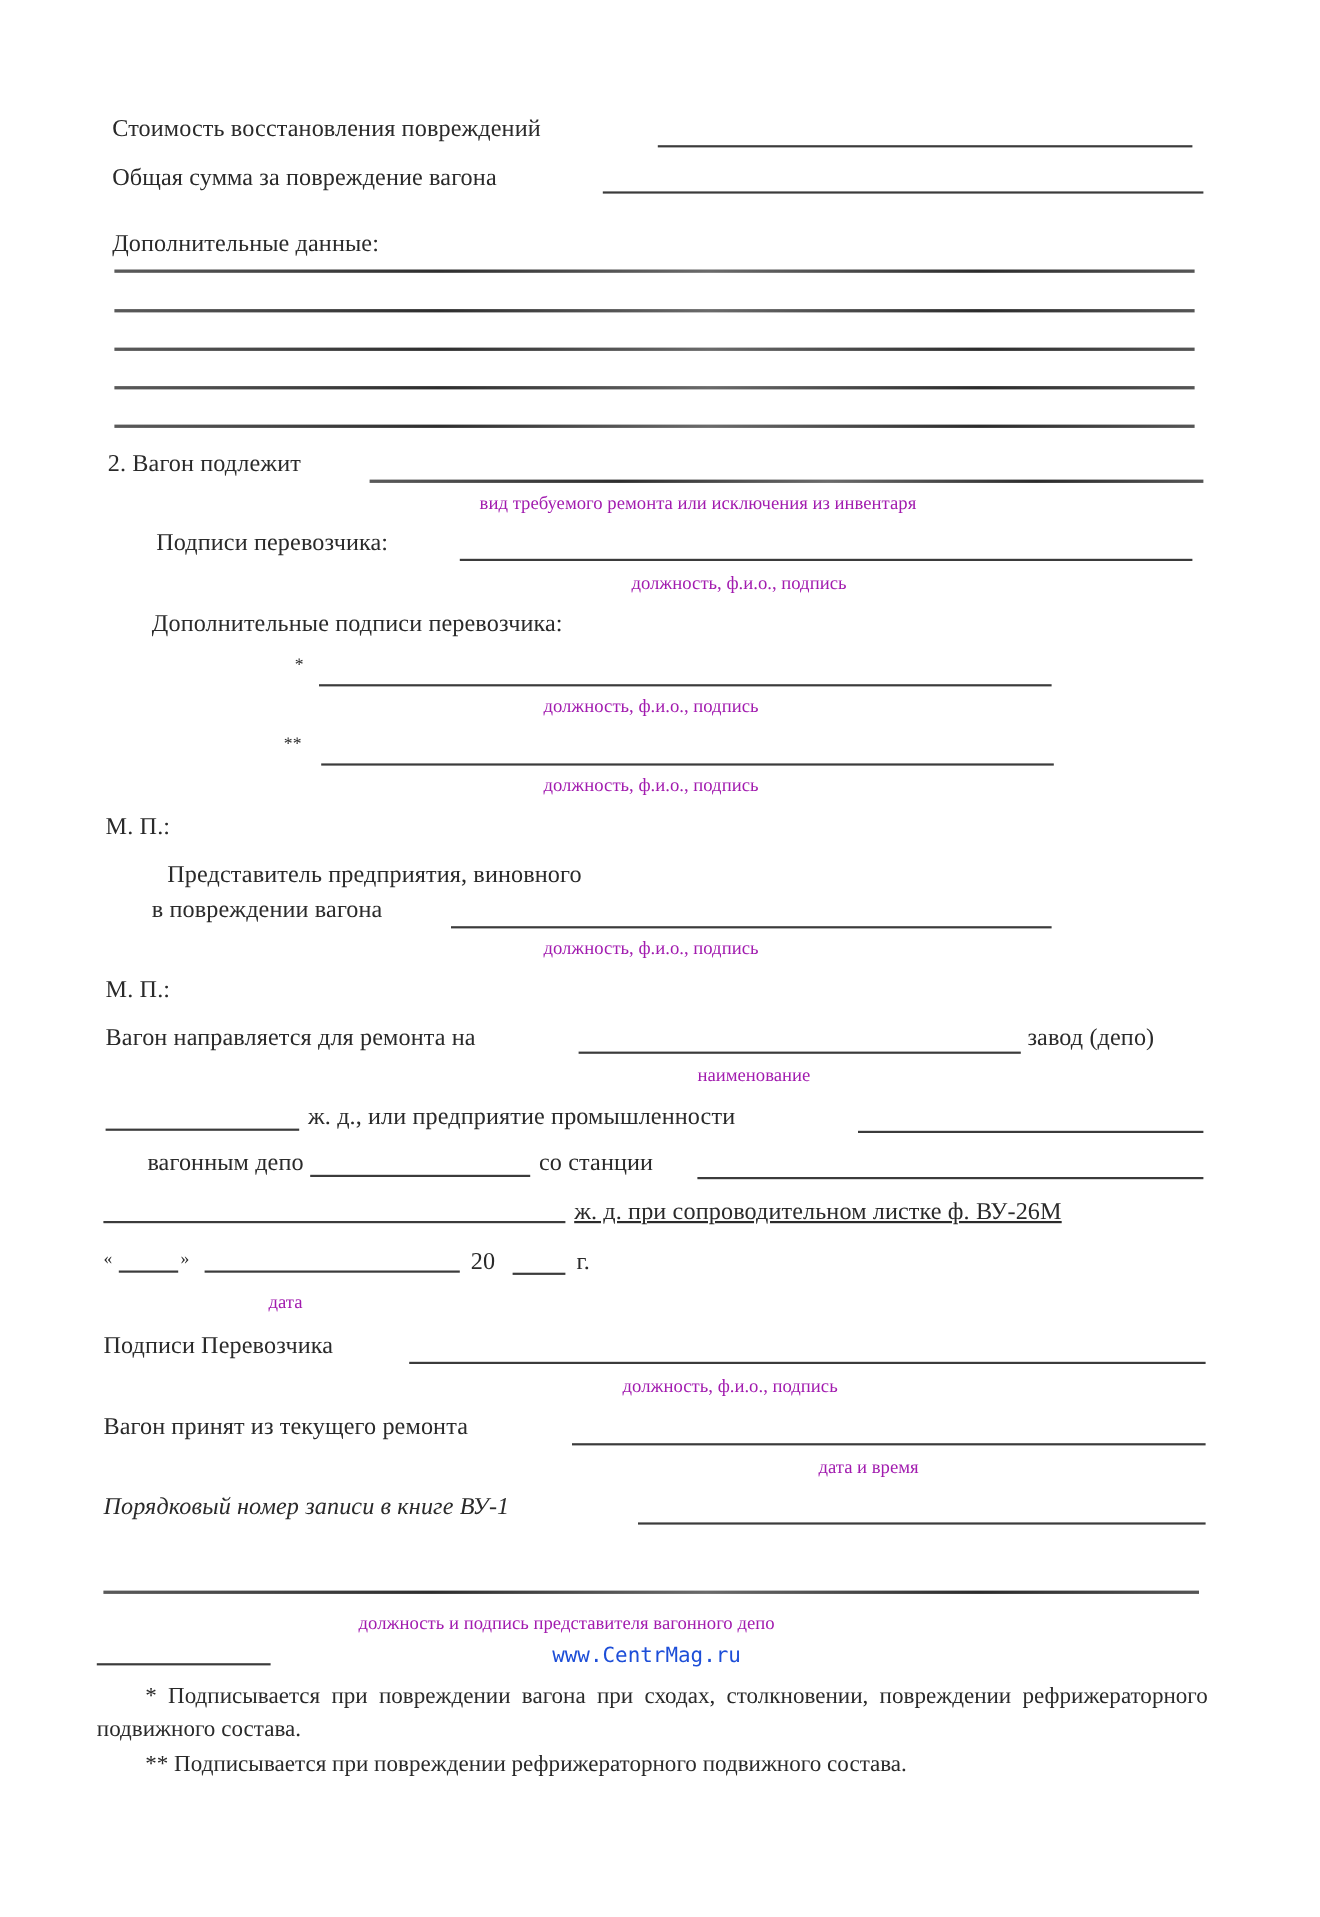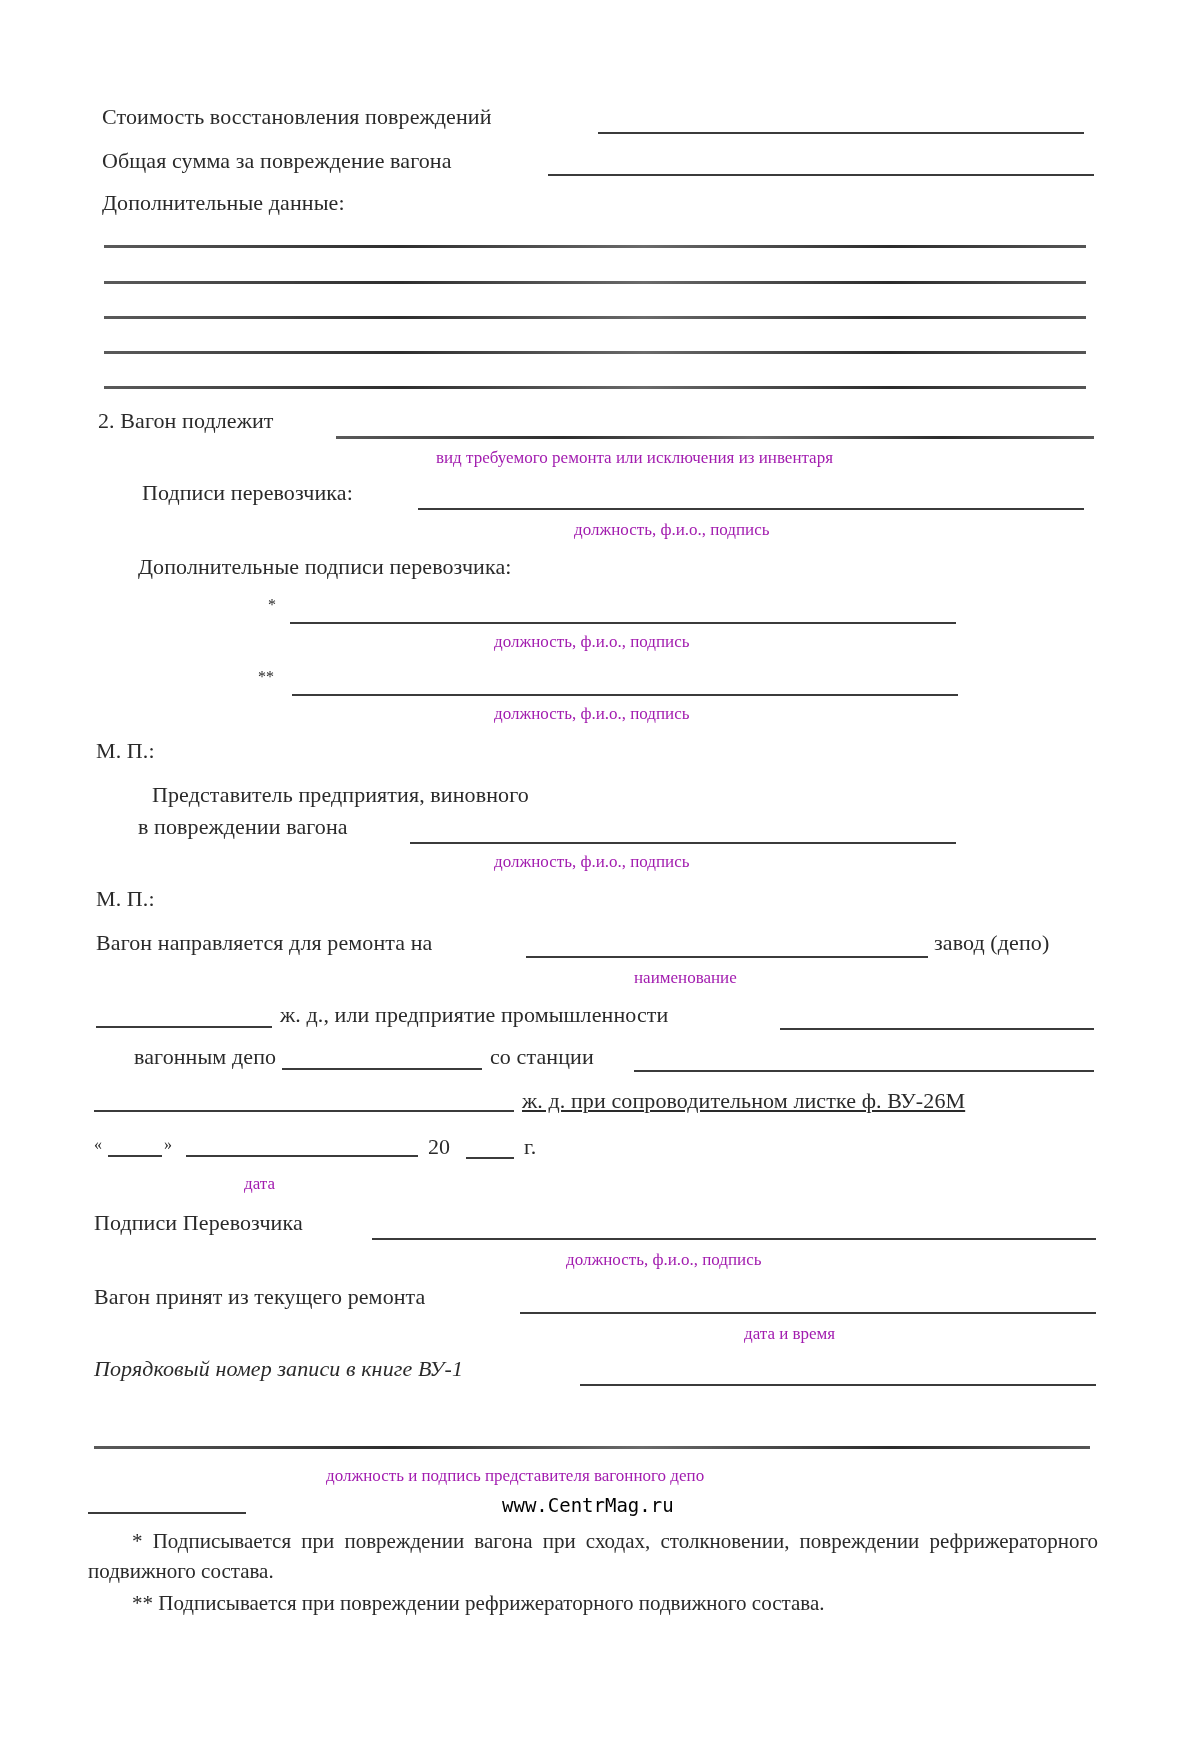--- a/index.html
+++ b/index.html
@@ -3,32 +3,32 @@
 <meta charset="utf-8">
 <style>
   html, body { margin: 0; padding: 0; background: #ffffff; }
   body { width: 1200px; height: 1743px; position: relative; overflow: hidden;
          font-family: "Liberation Serif", "DejaVu Serif", serif; color: #2a2a2a; }
   .t { position: absolute; white-space: nowrap; font-size: 22px; line-height: 26px; letter-spacing: 0.1px; }
   .cap { position: absolute; white-space: nowrap; font-size: 17px; line-height: 20px; color: #a21caf; }
   .ln { position: absolute; height: 2px; background: #3b3b3b; }
   .ln.soft { background: linear-gradient(90deg,#5a5a5a,#2e2e2e 30%,#6a6a6a 55%,#2c2c2c 80%,#555); height: 3px; }
   .note { position: absolute; font-size: 21px; line-height: 30px; color: #2a2a2a; }
-  .wm { position: absolute; font-family: "DejaVu Sans Mono", monospace; font-size: 19px; color: #000000; }
+  .wm { position: absolute; font-family: "DejaVu Sans Mono", monospace; font-size: 19px; color: #1d4ed8; }
 </style>
 </head>
 <body>
 
 <div class="t" style="left:102px;top:104px;text-align:right;">Стоимость восстановления повреждений</div>
 <div class="ln" style="left:598px;top:132px;width:486px;"></div>
 
 <div class="t" style="left:102px;top:148px;">Общая сумма за повреждение вагона</div>
 <div class="ln" style="left:548px;top:174px;width:546px;"></div>
 
-<div class="t" style="left:102px;top:190px;">Дополнительные данные:</div>
+<div class="t" style="left:102px;top:208px;">Дополнительные данные:</div>
 
 <div class="ln soft" style="left:104px;top:245px;width:982px;"></div>
 <div class="ln soft" style="left:104px;top:281px;width:982px;"></div>
 <div class="ln soft" style="left:104px;top:316px;width:982px;"></div>
 <div class="ln soft" style="left:104px;top:351px;width:982px;"></div>
 <div class="ln soft" style="left:104px;top:386px;width:982px;"></div>
 
 <div class="t" style="left:98px;top:408px;">2. Вагон подлежит</div>
 <div class="ln soft" style="left:336px;top:436px;width:758px;"></div>
 <div class="cap" style="left:436px;top:448px;">вид требуемого ремонта или исключения из инвентаря</div>

